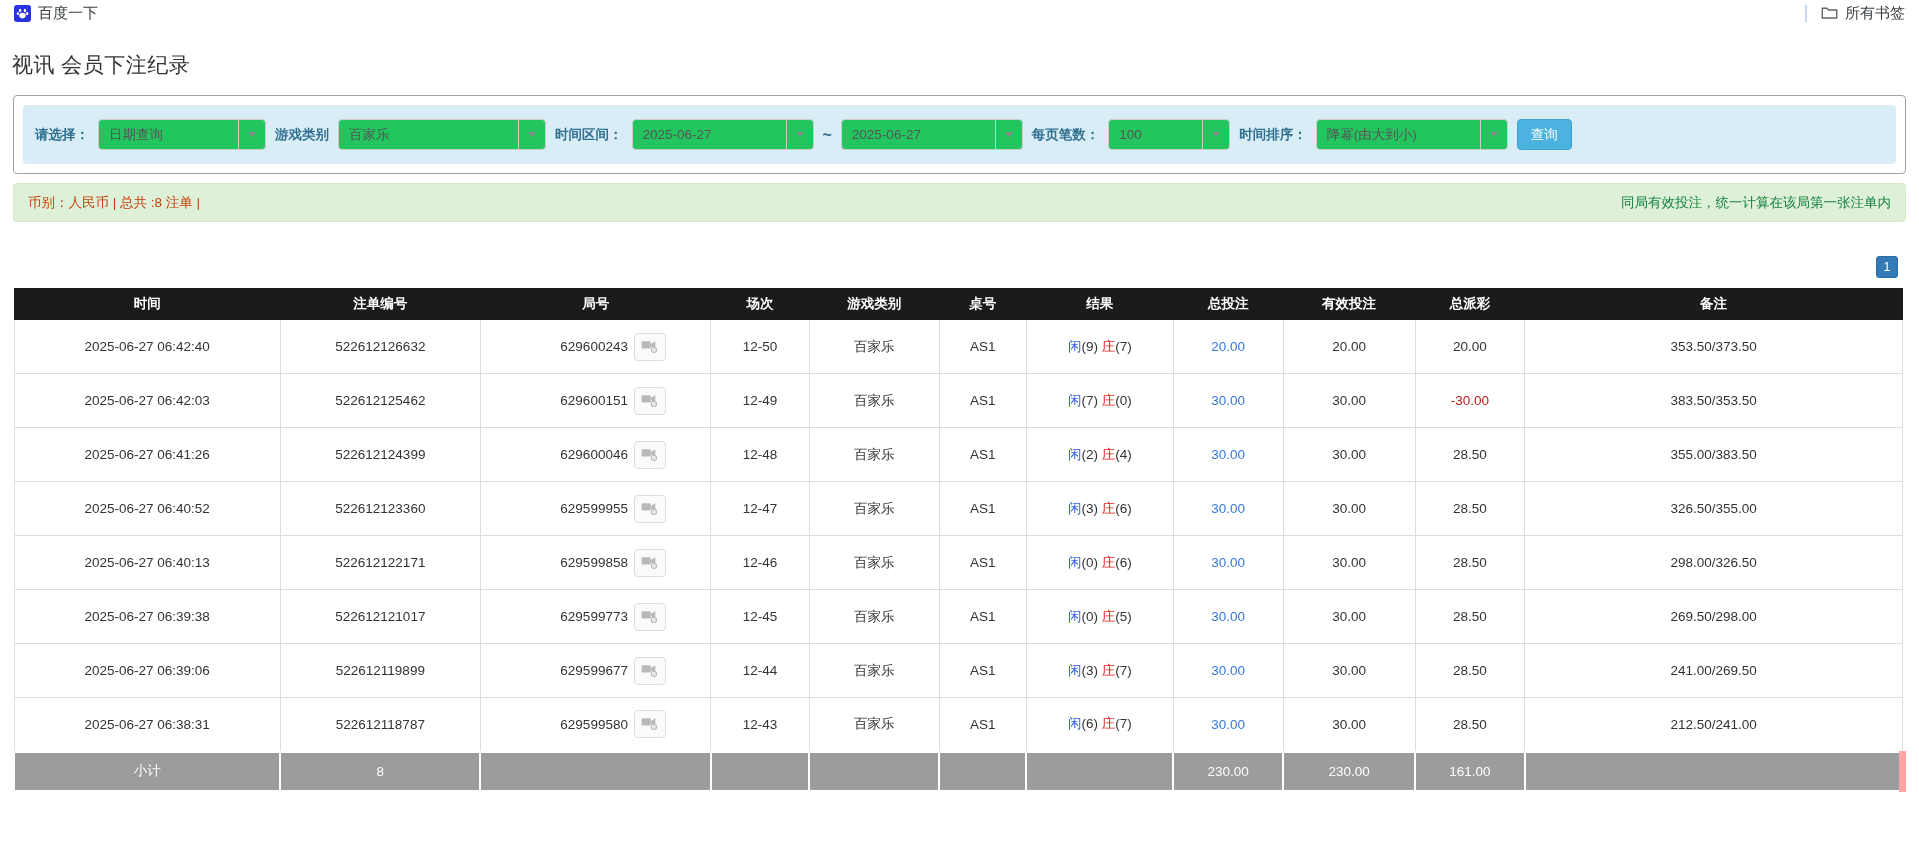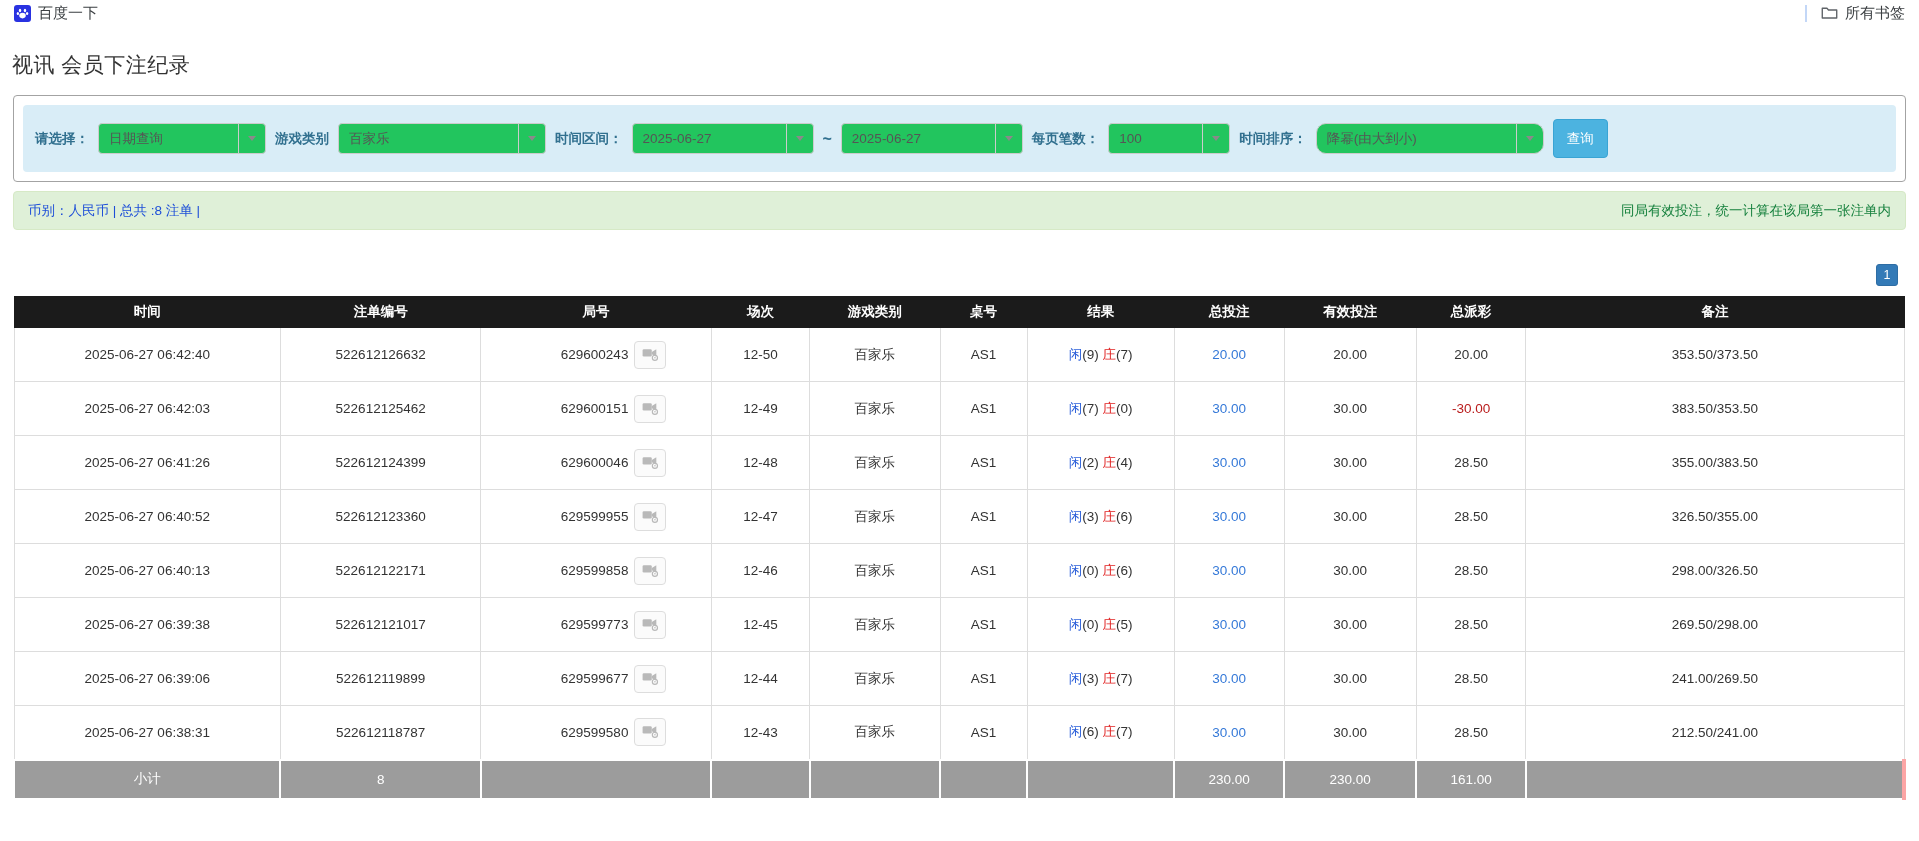--- a/index.html
+++ b/index.html
@@ -19,28 +19,28 @@
   .page-title { font-size:21px; color:#333; margin:24px 0 16px 12px; font-weight:500; letter-spacing:0.5px;}
 
   
   .panel { margin:0 13px; border:1px solid #a3a3a3; border-radius:4px; padding:9px; background:#fff; }
   .filter-bar { background:#d9edf7; border-radius:4px; padding:14px 12px; display:flex; align-items:center; gap:9px; }
   .f-label { color:#31708f; font-weight:bold; font-size:13.5px; white-space:nowrap; }
   .sel { background:#22c55e; border:1px solid #ccc; border-radius:4px; height:31px; display:flex; align-items:center; font-size:13.5px; color:#555; cursor:pointer; }
   .sel-val { padding:0 10px; flex:1; white-space:nowrap; overflow:hidden; }
   .sel-caret { width:27px; align-self:stretch; border-left:1px solid #ccc; display:flex; align-items:center; justify-content:center; }
   .caret { width:0; height:0; border-left:4px solid transparent; border-right:4px solid transparent; border-top:5px solid #8a8a8a; }
-  .w-sel1 { width:168px; } .w-sel2 { width:208px; } .w-date { width:182px; } .w-num { width:122px; } .w-sort { width:228px;border-radius:10px; }
+  .w-sel1 { width:168px; } .w-sel2 { width:208px; } .w-date { width:182px; } .w-num { width:122px; } .w-sort { width:192px; }
   .tilde { color:#31708f; font-weight:bold; }
-  .btn-search { background:#4cb3e0; border:1px solid #39a4d4; color:#fff; font-size:13.5px; border-radius:4px; height:39px; padding:0 13px; cursor:pointer; }
+  .btn-search { background:#4cb3e0; border:1px solid #39a4d4; color:#fff; font-size:13.5px; border-radius:4px; height:31px; padding:0 13px; cursor:pointer; }
 
   
   .sum-bar { margin:9px 13px 0 13px; background:#dff0d8; border:1px solid #d6e9c6; border-radius:4px;
     height:39px; display:flex; align-items:center; justify-content:space-between; padding:0 14px; font-size:13.5px; }
-  .sum-left { color:#1d4ed8; }
+  .sum-left { color:#c2410c; }
   .sum-right { color:#15803d; }
 
   
   .pag-row { display:flex; justify-content:flex-end; margin:34px 21px 10px 0; }
   .pag-btn { min-width:22px; height:22px; background:#337ab7; border:1px solid #2e6da4; color:#fff; font-size:12.5px;
     border-radius:3px; display:flex; align-items:center; justify-content:center; cursor:pointer; }
 
   
   table { width:1893px; margin:0 13px; border-collapse:collapse; font-size:13.5px; table-layout:fixed; }
   thead th { background:#1b1b1b; color:#fff; font-weight:bold; height:31px; border:1px solid #1b1b1b; text-align:center; }
@@ -48,21 +48,21 @@
   td.round-cell .round-wrap { display:inline-flex; align-items:center; gap:6px;margin-left:35px; }
   .video-btn { width:32px; height:28px; background:#fbfbfb; border:1px solid #ddd; border-radius:4px; cursor:pointer;
     display:inline-flex; align-items:center; justify-content:center; }
   .video-btn svg { width:17px; height:15px; fill:#b9b9b9; }
   .res-p { color:#2b5fd9; }
   .res-b { color:#e02222; }
   .res-n { color:#333; }
   .bet-link { color:#3579d8; text-decoration:none; cursor:pointer; }
   .neg { color:#b91c1c; }
   tr.sum-row td { background:#9c9c9c; color:#fff; height:39px; border:2px solid #fff; text-align:center; }
-  tr.sum-row { border-left:1px solid #ccc; border-right:4px solid #fca5a5; }
+  tr.sum-row { border-left:1px solid #ccc; border-right:7px solid #fca5a5; }
 </style>
 </head>
 <body>
 
 <div class="bm-bar">
   <div class="bm-item">
     <span class="bm-fav">
       <svg viewBox="0 0 20 20">
           <ellipse cx="6.2" cy="5.4" rx="1.9" ry="2.7"></ellipse>
           <ellipse cx="13.8" cy="5.4" rx="1.9" ry="2.7"></ellipse>

